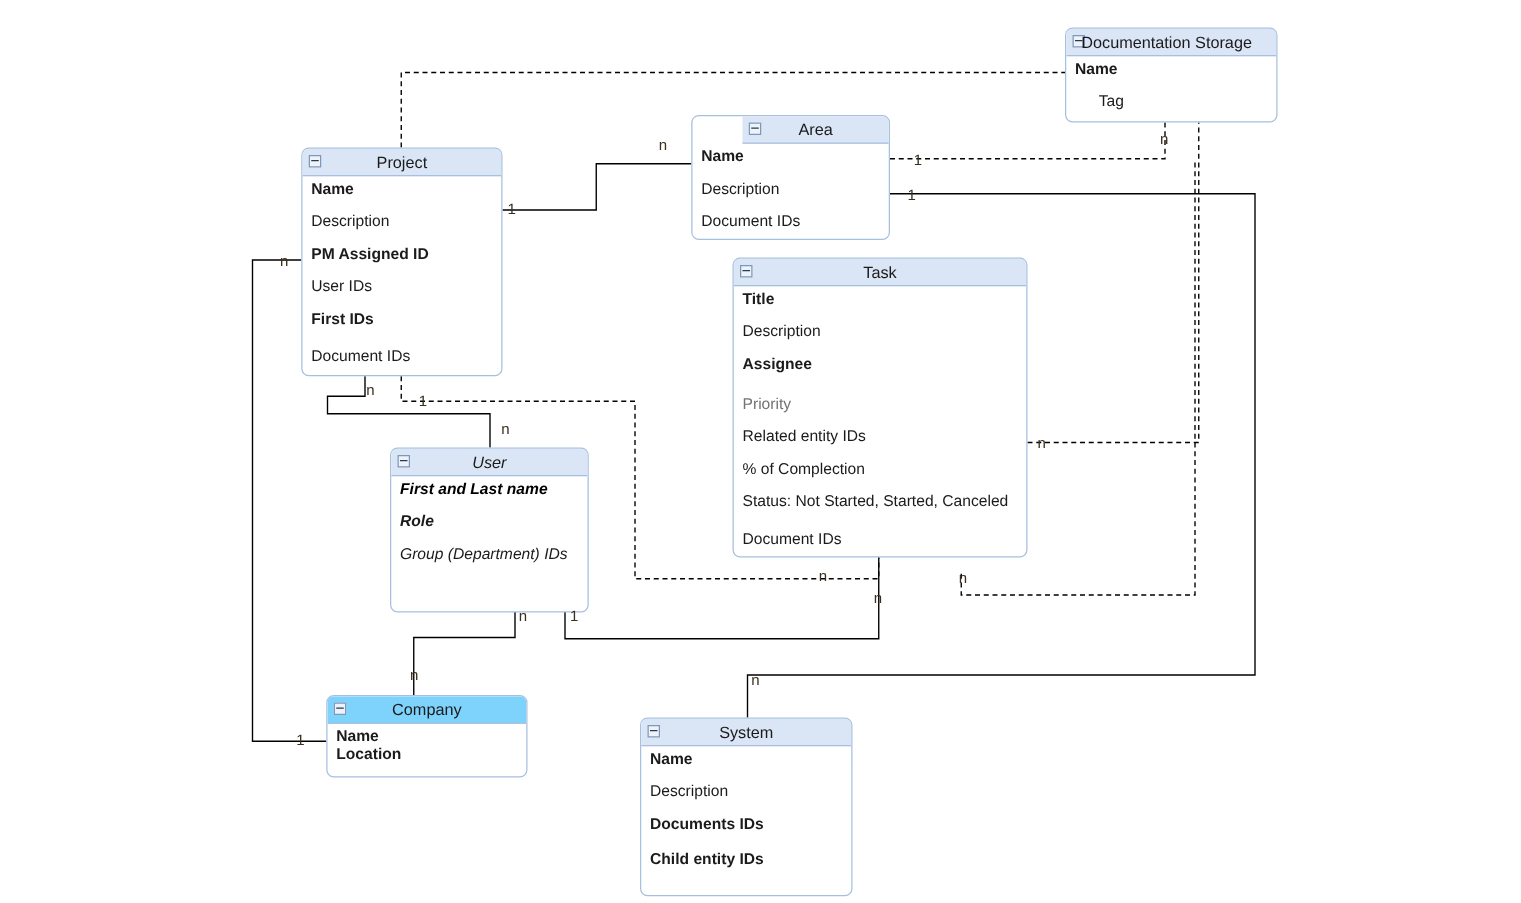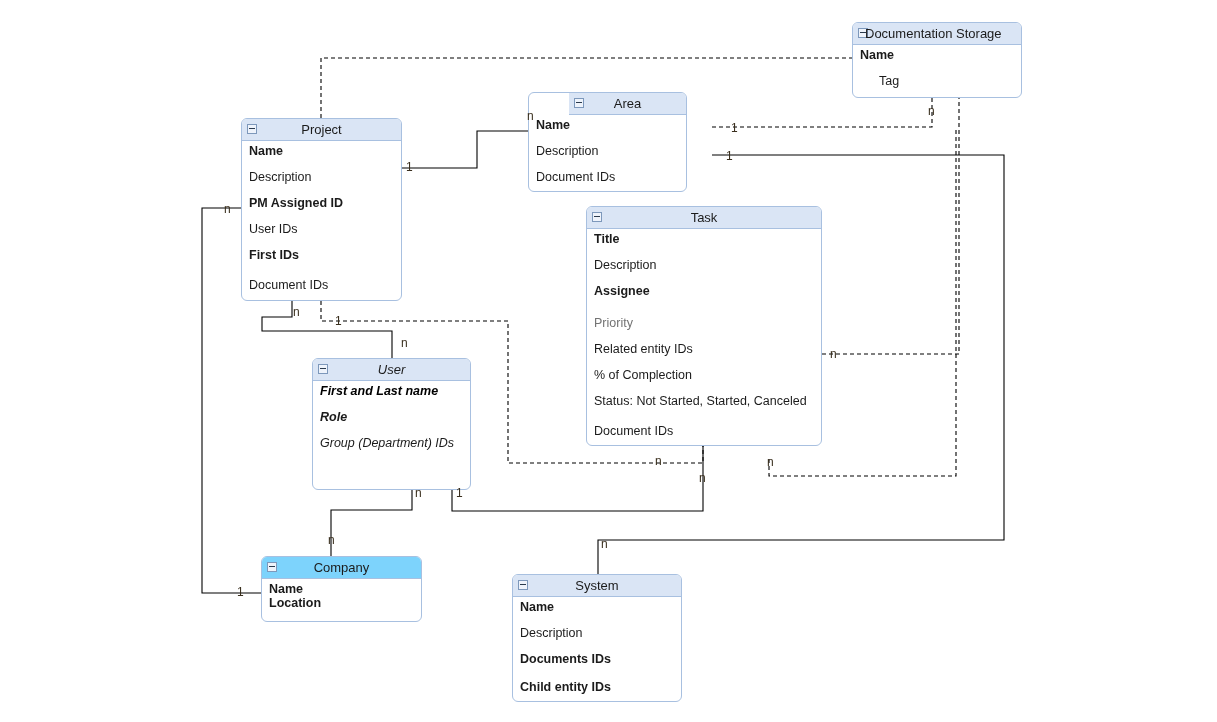--- a/index.html
+++ b/index.html
@@ -124,21 +124,21 @@
         <div class="entity-header" style="background: rgb(218, 229, 245); border-bottom-color: rgb(168, 192, 224);"><span class="collapse-icon"></span><span class="entity-title">Project</span></div>
         <div class="entity-body">
           <div class="attr bold" style="position: absolute; left: 0px; top: 26px; color: rgb(27, 27, 27);">Name</div>
           <div class="attr" style="position: absolute; left: 0px; top: 52px; color: rgb(27, 27, 27);">Description</div>
           <div class="attr bold" style="position: absolute; left: 0px; top: 78px; color: rgb(27, 27, 27);">PM Assigned ID</div>
           <div class="attr" style="position: absolute; left: 0px; top: 104px; color: rgb(27, 27, 27);">User IDs</div>
           <div class="attr bold" style="position: absolute; left: 0px; top: 130px; color: rgb(27, 27, 27);">First IDs</div>
           <div class="attr" style="position: absolute; left: 0px; top: 160px; color: rgb(27, 27, 27);">Document IDs</div>
         </div>
       </div>
-      <div class="entity" style="left: 528px; top: 92px; width: 159px; height: 100px; border-color: rgb(168, 192, 224); padding-left: 40px;">
+      <div class="entity" style="left: 553px; top: 92px; width: 159px; height: 100px; border-color: rgb(168, 192, 224); padding-left: 40px;">
         <div class="entity-header" style="background: rgb(218, 229, 245); border-bottom-color: rgb(168, 192, 224);"><span class="collapse-icon"></span><span class="entity-title">Area</span></div>
         <div class="entity-body">
           <div class="attr bold" style="position: absolute; left: 0px; top: 26px; color: rgb(27, 27, 27);">Name</div>
           <div class="attr" style="position: absolute; left: 0px; top: 52px; color: rgb(27, 27, 27);">Description</div>
           <div class="attr" style="position: absolute; left: 0px; top: 78px; color: rgb(27, 27, 27);">Document IDs</div>
         </div>
       </div>
       <div class="entity" style="left: 586px; top: 206px; width: 236px; height: 240px; border-color: rgb(168, 192, 224);">
         <div class="entity-header" style="background: rgb(218, 229, 245); border-bottom-color: rgb(168, 192, 224);"><span class="collapse-icon"></span><span class="entity-title">Task</span></div>
         <div class="entity-body">
@@ -160,21 +160,21 @@
           <div class="attr" style="position: absolute; left: 0px; top: 78px; color: rgb(27, 27, 27);">Group (Department) IDs</div>
         </div>
       </div>
       <div class="entity" style="left: 261px; top: 556px; width: 161px; height: 66px; border-color: rgb(168, 192, 224);">
         <div class="entity-header" style="background: #7dd3fc; border-bottom-color: rgb(168, 192, 224);"><span class="collapse-icon"></span><span class="entity-title">Company</span></div>
         <div class="entity-body">
           <div class="attr bold" style="position: absolute; left: 0px; top: 26px; color: rgb(27, 27, 27);">Name</div>
           <div class="attr bold" style="position: absolute; left: 0px; top: 40px; color: rgb(27, 27, 27);">Location</div>
         </div>
       </div>
-      <div class="entity" style="left: 512px; top: 574px; width: 170px; height: 128px; border-color: rgb(168, 192, 224);">
+      <div class="entity" style="left: 512px; top: 574px; width: 170px; height: 143px; border-color: rgb(168, 192, 224);">
         <div class="entity-header" style="background: rgb(218, 229, 245); border-bottom-color: rgb(168, 192, 224);"><span class="collapse-icon"></span><span class="entity-title">System</span></div>
         <div class="entity-body">
           <div class="attr bold" style="position: absolute; left: 0px; top: 26px; color: rgb(27, 27, 27);">Name</div>
           <div class="attr" style="position: absolute; left: 0px; top: 52px; color: rgb(27, 27, 27);">Description</div>
           <div class="attr bold" style="position: absolute; left: 0px; top: 78px; color: rgb(27, 27, 27);">Documents IDs</div>
           <div class="attr bold" style="position: absolute; left: 0px; top: 106px; color: rgb(27, 27, 27);">Child entity IDs</div>
         </div>
       </div>
     </div>
   <div id="label-layer">

